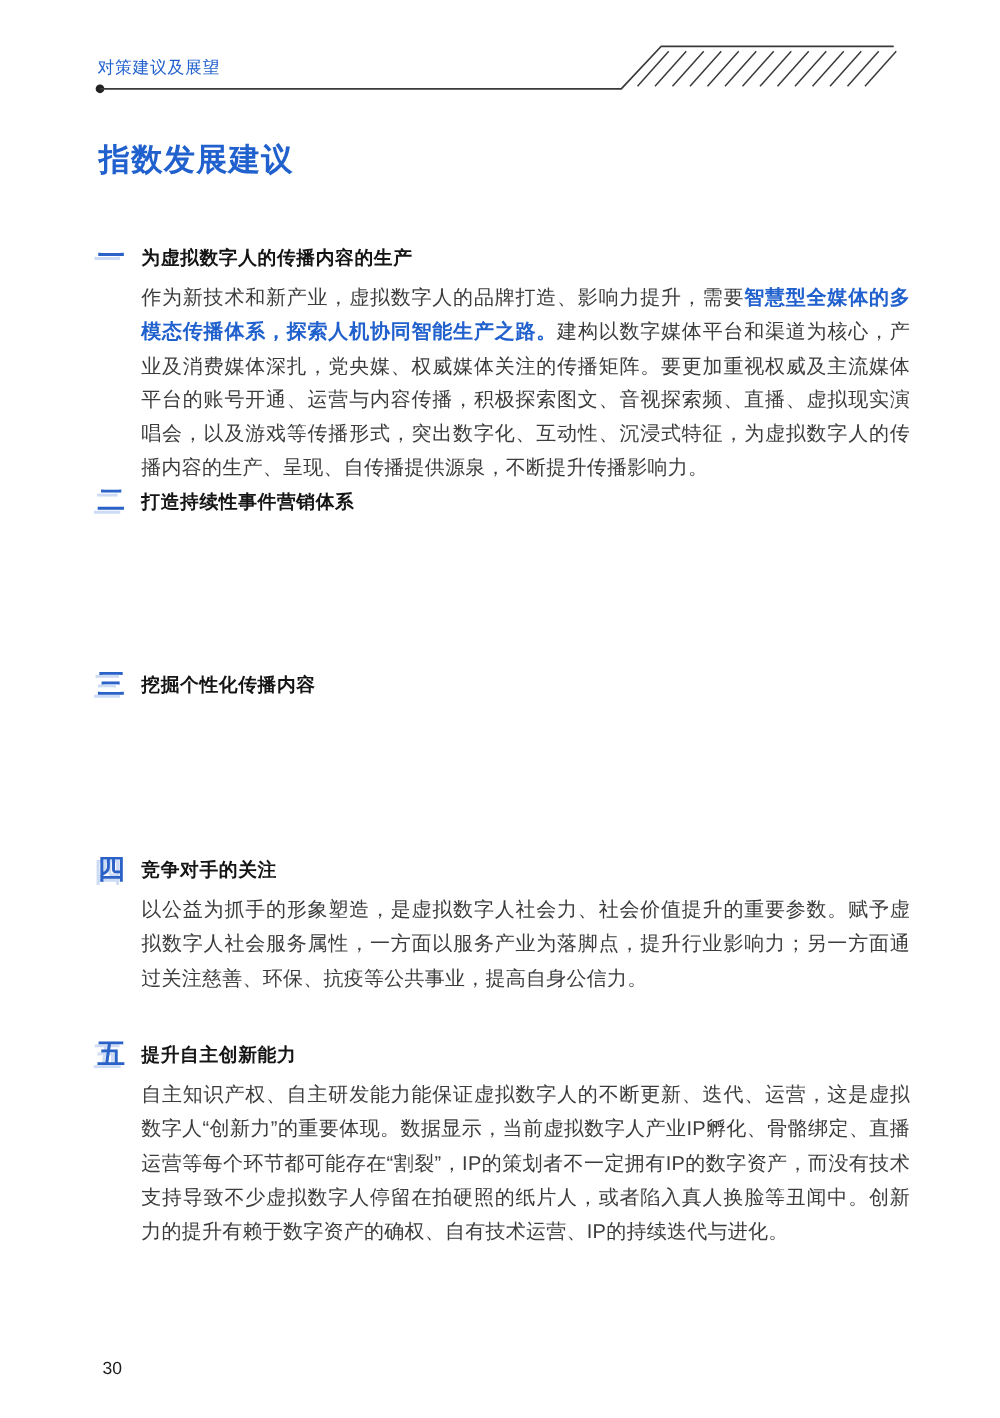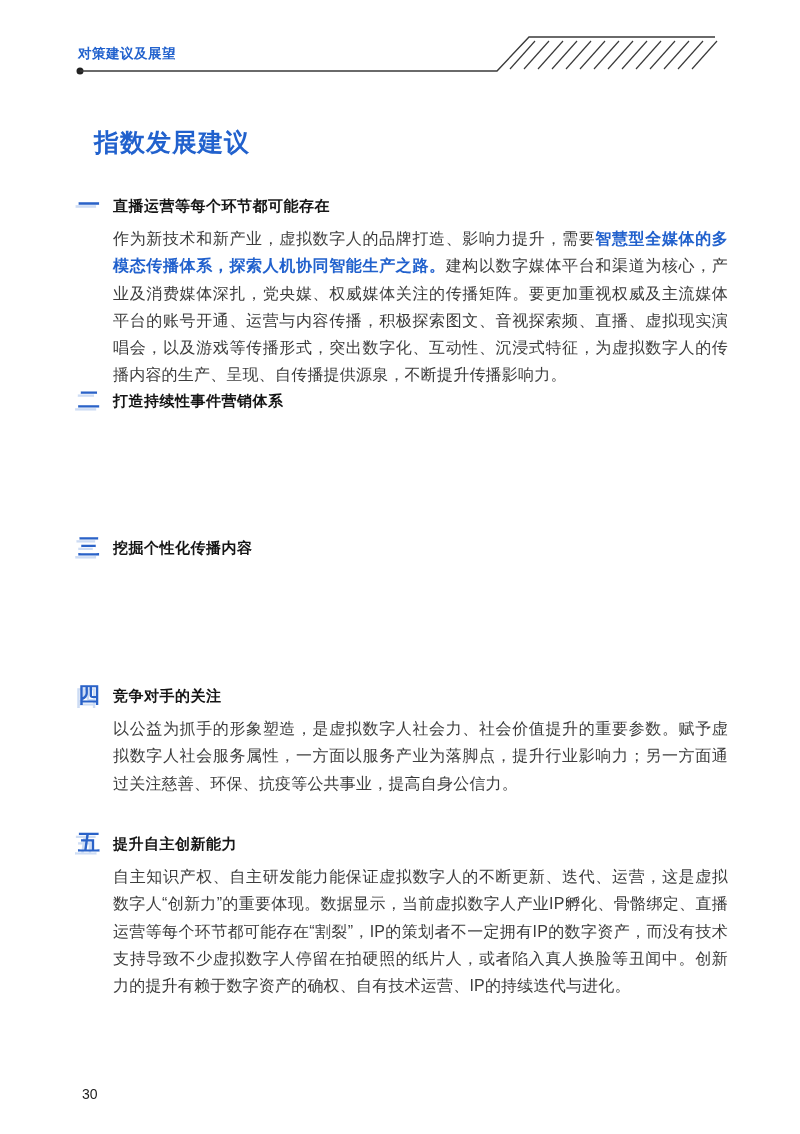--- a/index.html
+++ b/index.html
@@ -17,32 +17,32 @@
   }
   .header-deco {
     position: absolute;
     left: 0; top: 0;
     width: 800px; height: 90px;
   }
   .breadcrumb {
     position: absolute;
     left: 78px; top: 45px;
     font-size: 13.5px;
-    font-weight: bold;
+    font-weight: normal;
     color: #2161cd;
     letter-spacing: 0.5px;
   }
   .page-title {
     position: absolute;
     left: 78px; top: 110px;
     font-size: 25px;
     font-weight: bold;
     color: #2161cd;
     letter-spacing: 1px;
-    margin: 16px;
+    margin: 1px;
   }
   .section {
     position: absolute;
     left: 78px;
     width: 650px;
   }
   .section-head {
     display: flex;
     align-items: flex-start;
   }
@@ -114,21 +114,21 @@
     </g>
   </svg>
 
   <div class="breadcrumb">对策建议及展望</div>
 
   <h1 class="page-title">指数发展建议</h1>
 
   <div class="section s1">
     <div class="section-head">
       <span class="numeral">一</span>
-      <span class="section-heading">直播运营等每个环节都可能存在</span>
+      <span class="section-heading">为虚拟数字人的传播内容的生产</span>
     </div>
     <p class="section-body"><span>作为新技术和新产业，虚拟数字人的品牌打造、影响力提升，需要</span><span class="accent-bold">智慧型全媒体的多模态传播体系，探索人机协同智能生产之路。</span><span>建构以数字媒体平台和渠道为核心，产业及消费媒体深扎，党央媒、权威媒体关注的传播矩阵。要更加重视权威及主流媒体平台的账号开通、运营与内容传播，积极探索图文、音视探索频、直播、虚拟现实演唱会，以及游戏等传播形式，突出数字化、互动性、沉浸式特征，为虚拟数字人的传播内容的生产、呈现、自传播提供源泉，不断提升传播影响力。</span></p>
   </div>
 
   <div class="section s2">
     <div class="section-head">
       <span class="numeral">二</span>
       <span class="section-heading">打造持续性事件营销体系</span>
     </div>
   </div>

